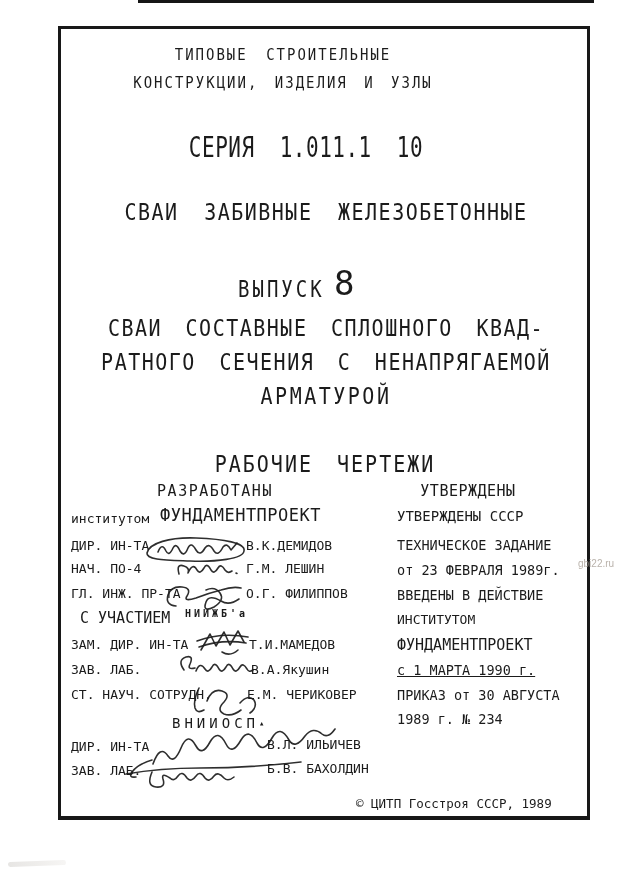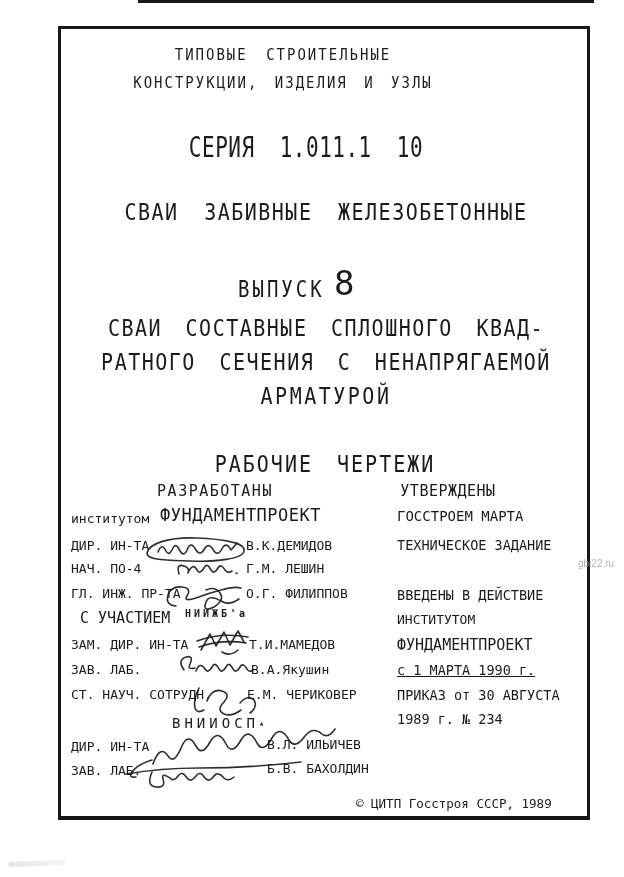--- a/index.html
+++ b/index.html
@@ -39,25 +39,25 @@
   <div class="t st125" style="left:238px;top:277px;font-size:19px;letter-spacing:3px;">ВЫПУСК</div>
   <div class="t" style="left:334px;top:266px;font-size:34px;">8</div>
 
   <div class="t ctr st" style="left:62px;top:316px;width:528px;font-size:20px;letter-spacing:1.5px;word-spacing:10px;">СВАИ СОСТАВНЫЕ СПЛОШНОГО КВАД-</div>
   <div class="t ctr st" style="left:62px;top:350px;width:528px;font-size:20px;letter-spacing:1.5px;word-spacing:10px;">РАТНОГО СЕЧЕНИЯ С НЕНАПРЯГАЕМОЙ</div>
   <div class="t ctr st" style="left:62px;top:384px;width:528px;font-size:20px;letter-spacing:2.5px;">АРМАТУРОЙ</div>
 
   <div class="t ctr st" style="left:95px;top:452px;width:460px;font-size:20px;letter-spacing:2px;word-spacing:10px;">РАБОЧИЕ ЧЕРТЕЖИ</div>
 
   <div class="t ctr" style="left:140px;top:484px;width:150px;font-size:15px;letter-spacing:1.5px;text-align:center;">РАЗРАБОТАНЫ</div>
-  <div class="t ctr" style="left:388px;top:484px;width:120px;font-size:15px;letter-spacing:.5px;">УТВЕРЖДЕНЫ</div>
+  <div class="t ctr" style="left:408px;top:484px;width:120px;font-size:15px;letter-spacing:.5px;">УТВЕРЖДЕНЫ</div>
 
   <div class="t" style="left:71px;top:512px;font-size:13px;">институтом</div>
   <div class="t" style="left:160px;top:507px;font-size:17px;letter-spacing:.5px;">ФУНДАМЕНТПРОЕКТ</div>
-  <div class="t" style="left:397px;top:509px;font-size:14px;">ГОССТРОЕМ МАРТА</div>
+  <div class="t" style="left:397px;top:509px;font-size:14px;">УТВЕРЖДЕНЫ СССР</div>
 
   <div class="t" style="left:71px;top:539px;font-size:13px;">ДИР. ИН-ТА</div>
   <div class="t" style="left:246px;top:539px;font-size:13px;">В.К.ДЕМИДОВ</div>
 
   <div class="t" style="left:71px;top:562px;font-size:13px;">НАЧ. ПО-4</div>
   <div class="t" style="left:246px;top:562px;font-size:13px;">Г.М. ЛЕШИН</div>
 
   <div class="t" style="left:71px;top:587px;font-size:13px;">ГЛ. ИНЖ. ПР-ТА</div>
   <div class="t" style="left:246px;top:587px;font-size:13px;">О.Г. ФИЛИППОВ</div>
 
@@ -77,20 +77,21 @@
     <span>ВНИИОСП</span><span class="marker">▴</span>
   </div>
 
   <div class="t" style="left:71px;top:740px;font-size:13px;">ДИР. ИН-ТА</div>
   <div class="t" style="left:267px;top:738px;font-size:13px;">В.Л. ИЛЬИЧЕВ</div>
 
   <div class="t" style="left:71px;top:764px;font-size:13px;">ЗАВ. ЛАБ.</div>
   <div class="t" style="left:267px;top:762px;font-size:13px;">Б.В. БАХОЛДИН</div>
 
   <div class="t" style="left:397px;top:539px;font-size:13.5px;">ТЕХНИЧЕСКОЕ ЗАДАНИЕ</div>
+  <div class="t" style="left:397px;top:564px;font-size:13.5px;">от 23 ФЕВРАЛЯ 1989г.</div>
   <div class="t" style="left:397px;top:589px;font-size:13.5px;">ВВЕДЕНЫ В ДЕЙСТВИЕ</div>
   <div class="t" style="left:397px;top:613px;font-size:13px;">ИНСТИТУТОМ</div>
   <div class="t" style="left:397px;top:638px;font-size:15px;">ФУНДАМЕНТПРОЕКТ</div>
   <div class="t" style="left:397px;top:664px;font-size:13.5px;text-decoration:underline;">с 1 МАРТА 1990 г.</div>
   <div class="t" style="left:397px;top:689px;font-size:13.5px;">ПРИКАЗ от 30 АВГУСТА</div>
   <div class="t" style="left:397px;top:713px;font-size:13.5px;">1989 г.  № 234</div>
 
   <div class="t" style="left:356px;top:798px;font-size:12.5px;">© ЦИТП Госстроя СССР, 1989</div>
 
   <svg class="sig-layer" viewBox="0 0 624 877">

